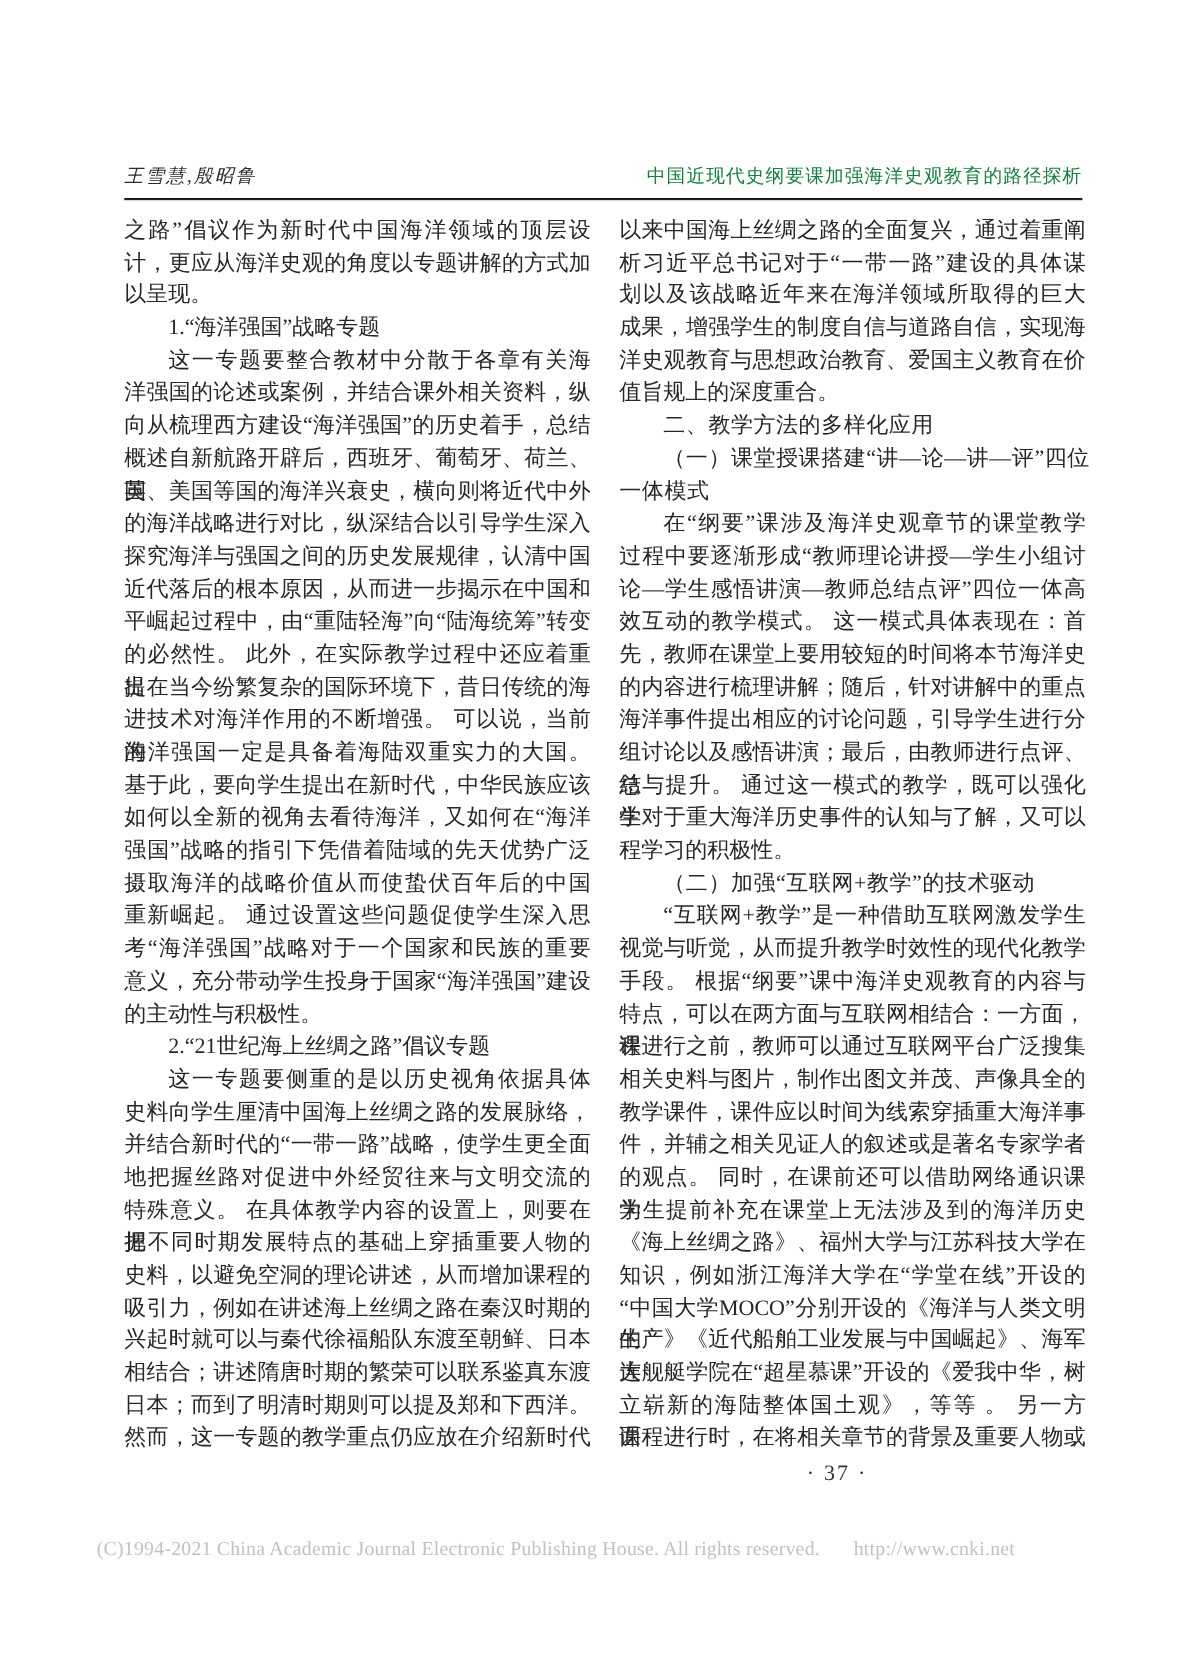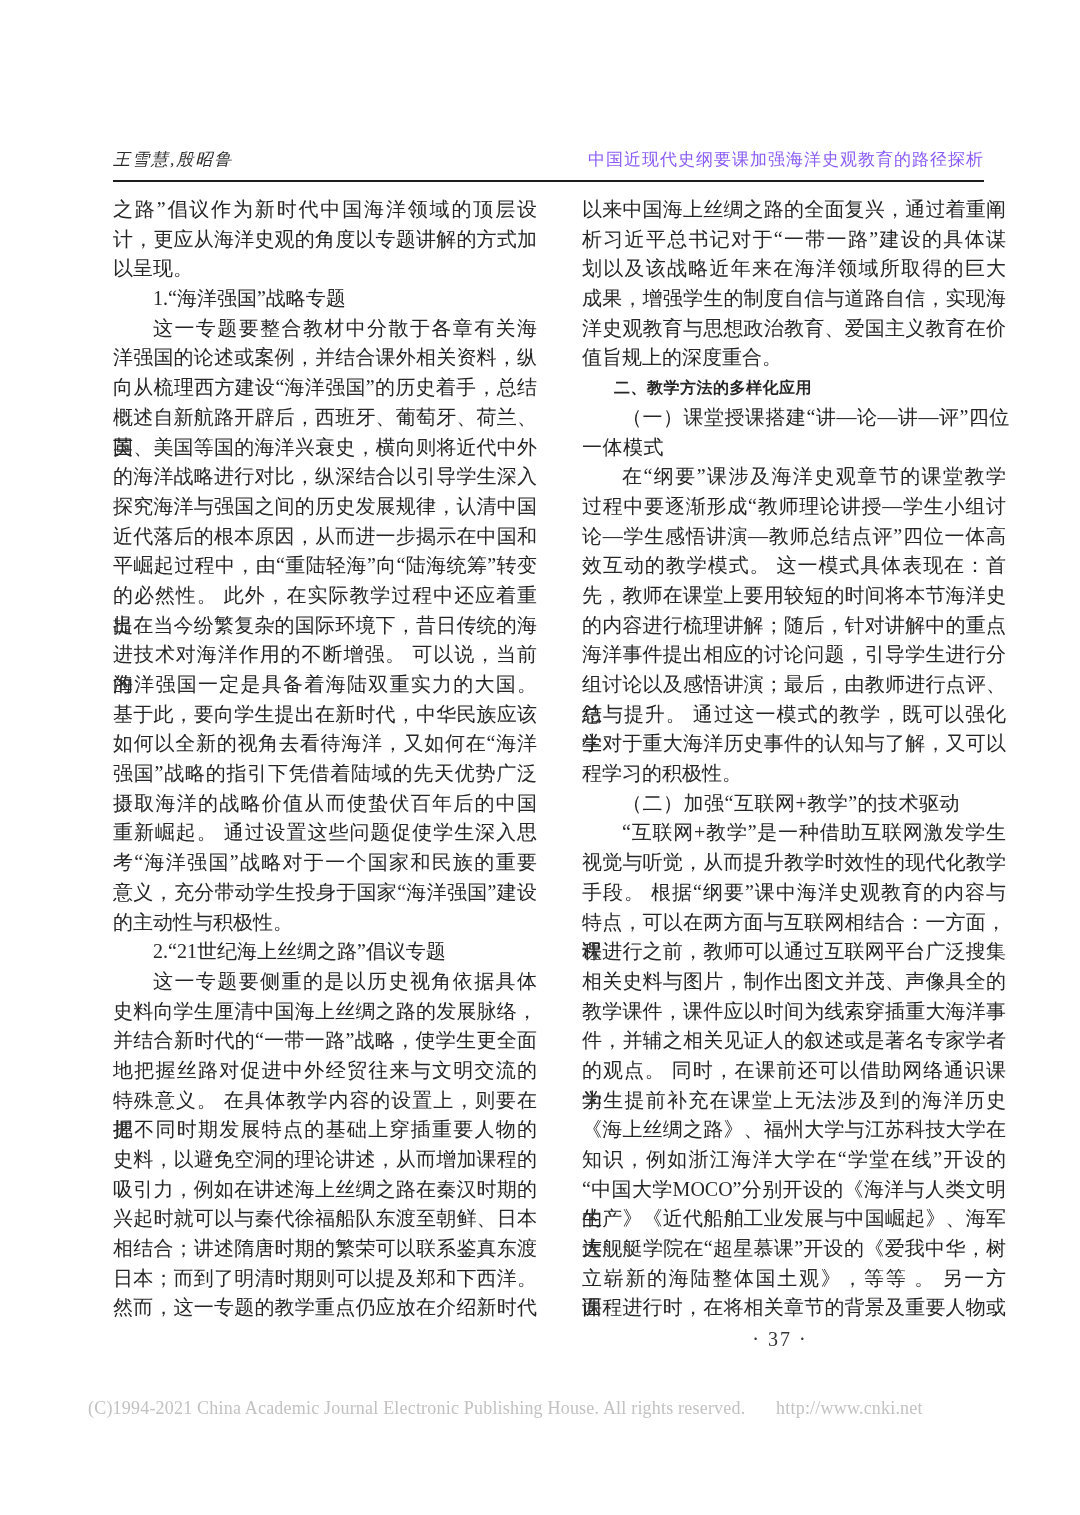--- a/index.html
+++ b/index.html
@@ -21,46 +21,46 @@
   }
   .hdr .authors{
     font-size:17px;
     font-style:italic;
     letter-spacing:2px;
     color:#2a2a2a;
   }
   .hdr .rtitle{
     font-size:17px;
     letter-spacing:1px;
-    color:#8b5cf6;
+    color:#15803d;
   }
   .content{
     margin:13px 0 0 113px;
     display:flex;
-    gap:45px;
+    gap:26px;
   }
   .col{width:424px;}
   .ln{
     font-size:20px;
     line-height:29.7px;
     height:29.7px;
     white-space:nowrap;
     color:#262626;
   }
   .ln.j{
     white-space:normal;
     text-align:justify;
     text-align-last:justify;
     text-justify:inter-character;
   }
   .ln.ind{text-indent:2em;}
   .ln.h2{
     font-family:"Liberation Sans","DejaVu Sans",sans-serif;
-    font-weight:700;
-    font-size:16px;
+    font-weight:400;
+    font-size:20px;
     letter-spacing:0.5px;
   }
   .ln.kai{
     letter-spacing:0.5px;
   }
   .pgnum{
     font-size:20px;
     line-height:29.7px;
     text-align:center;
     padding-right:28px;

